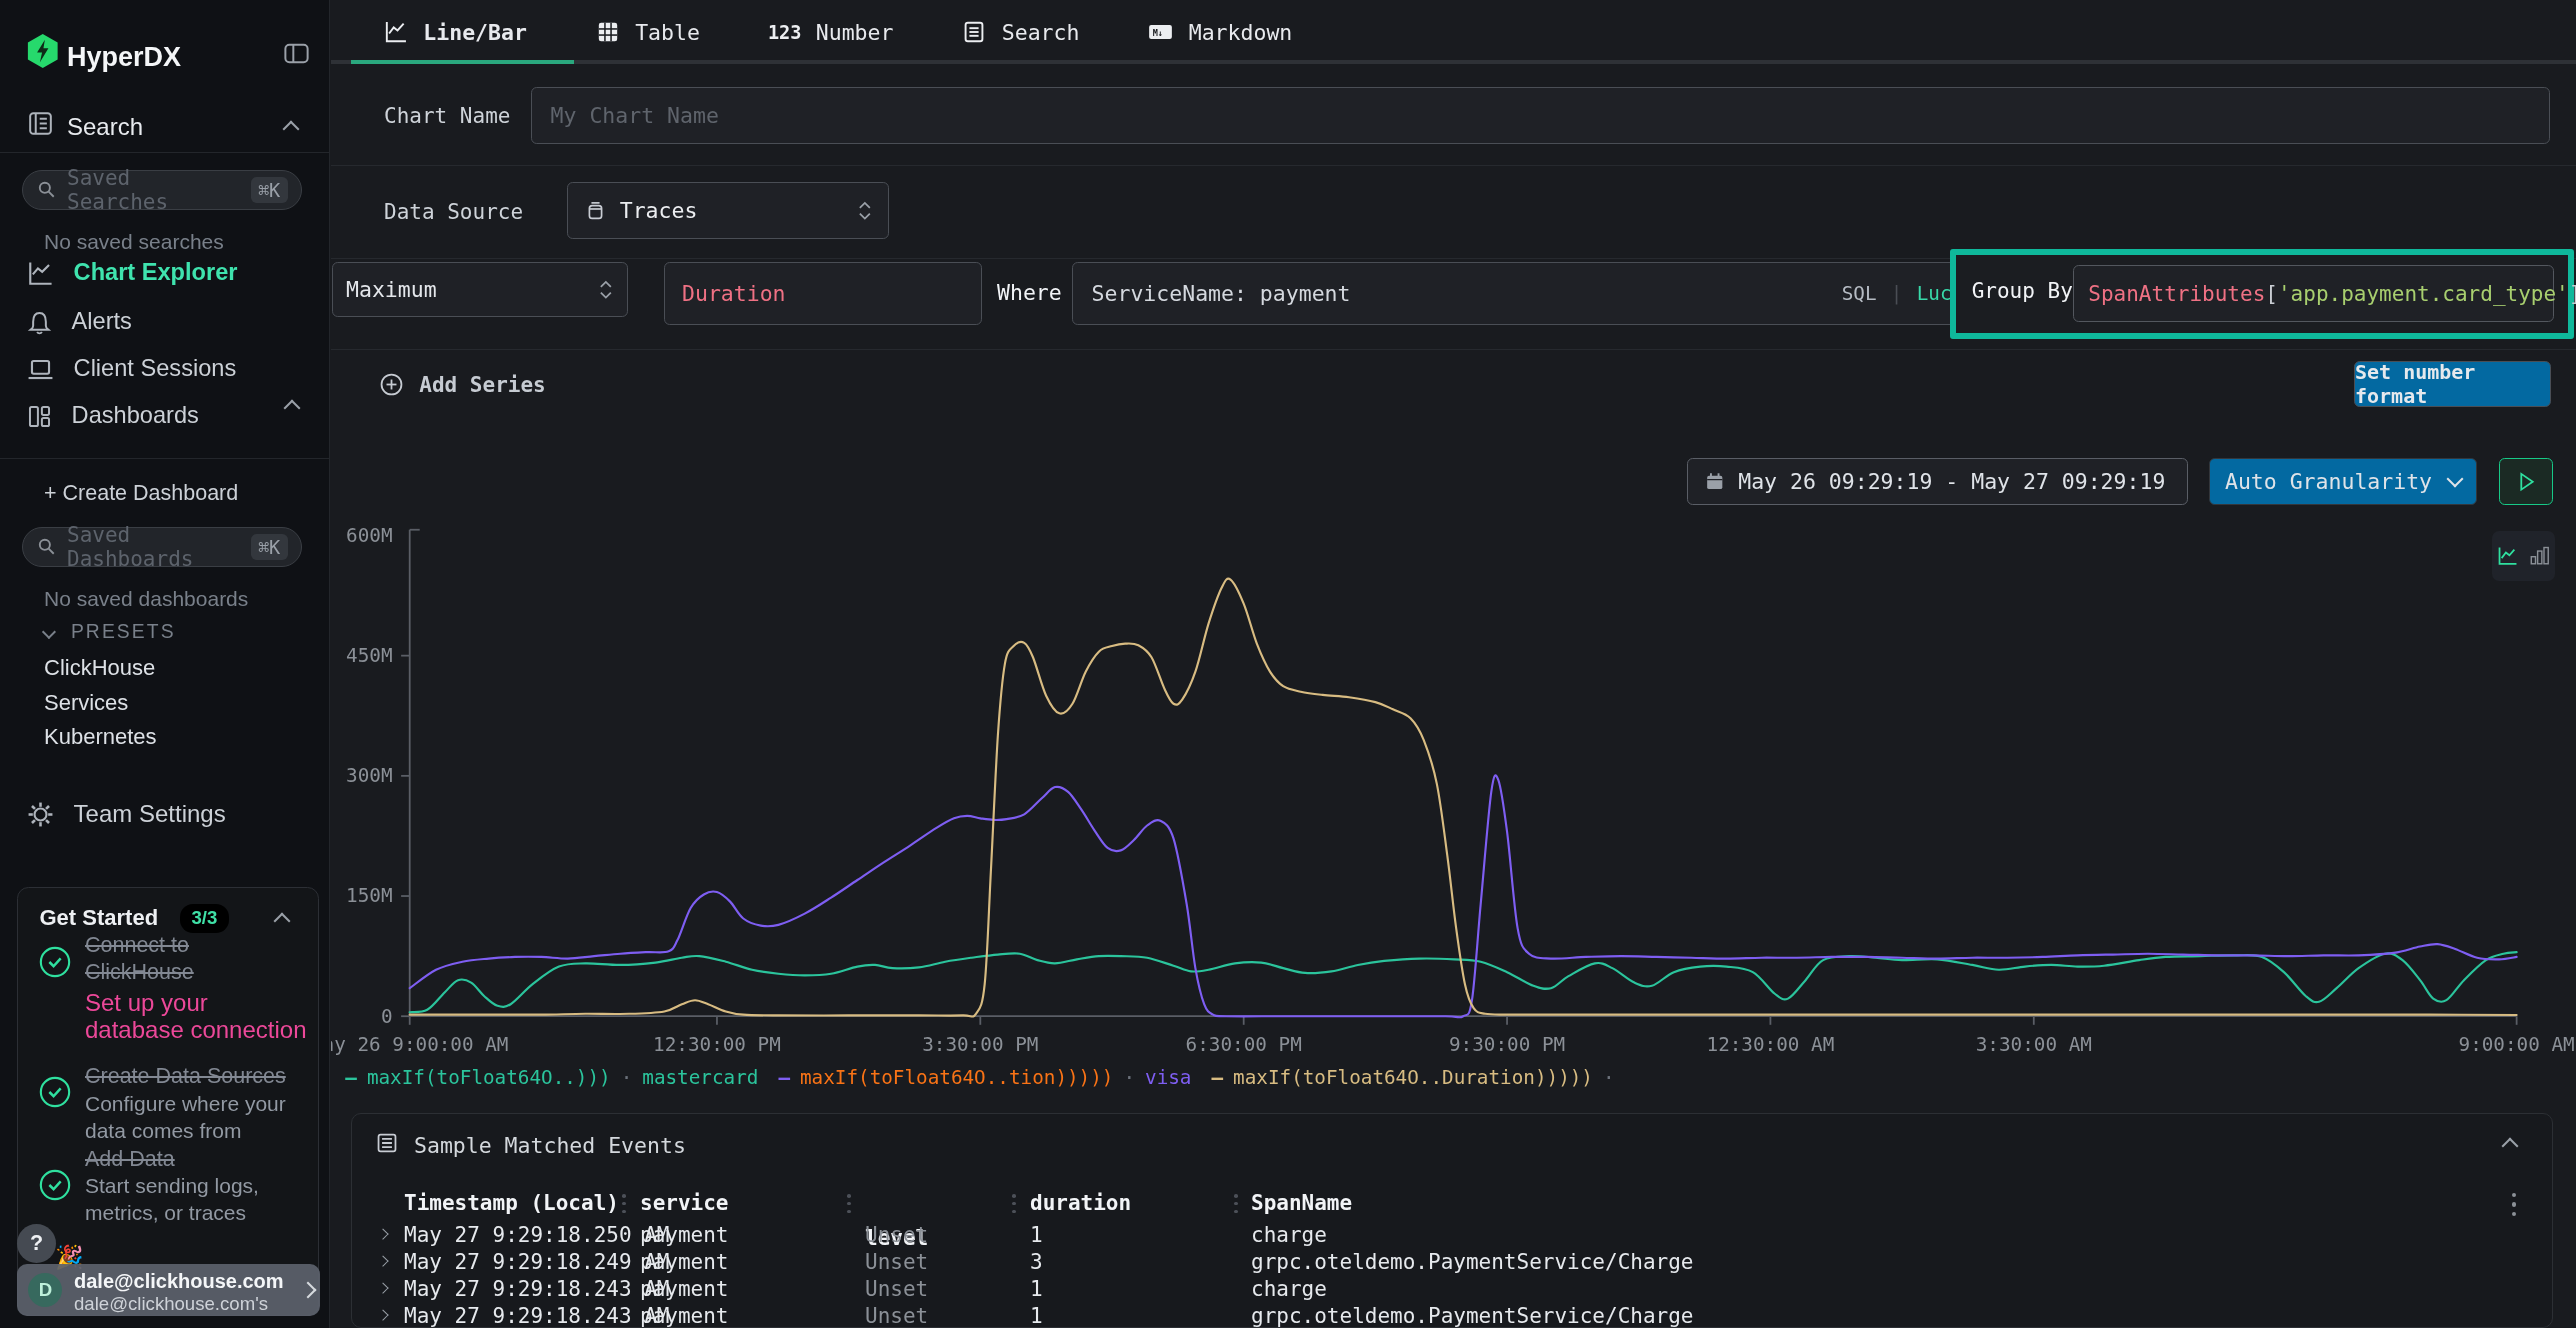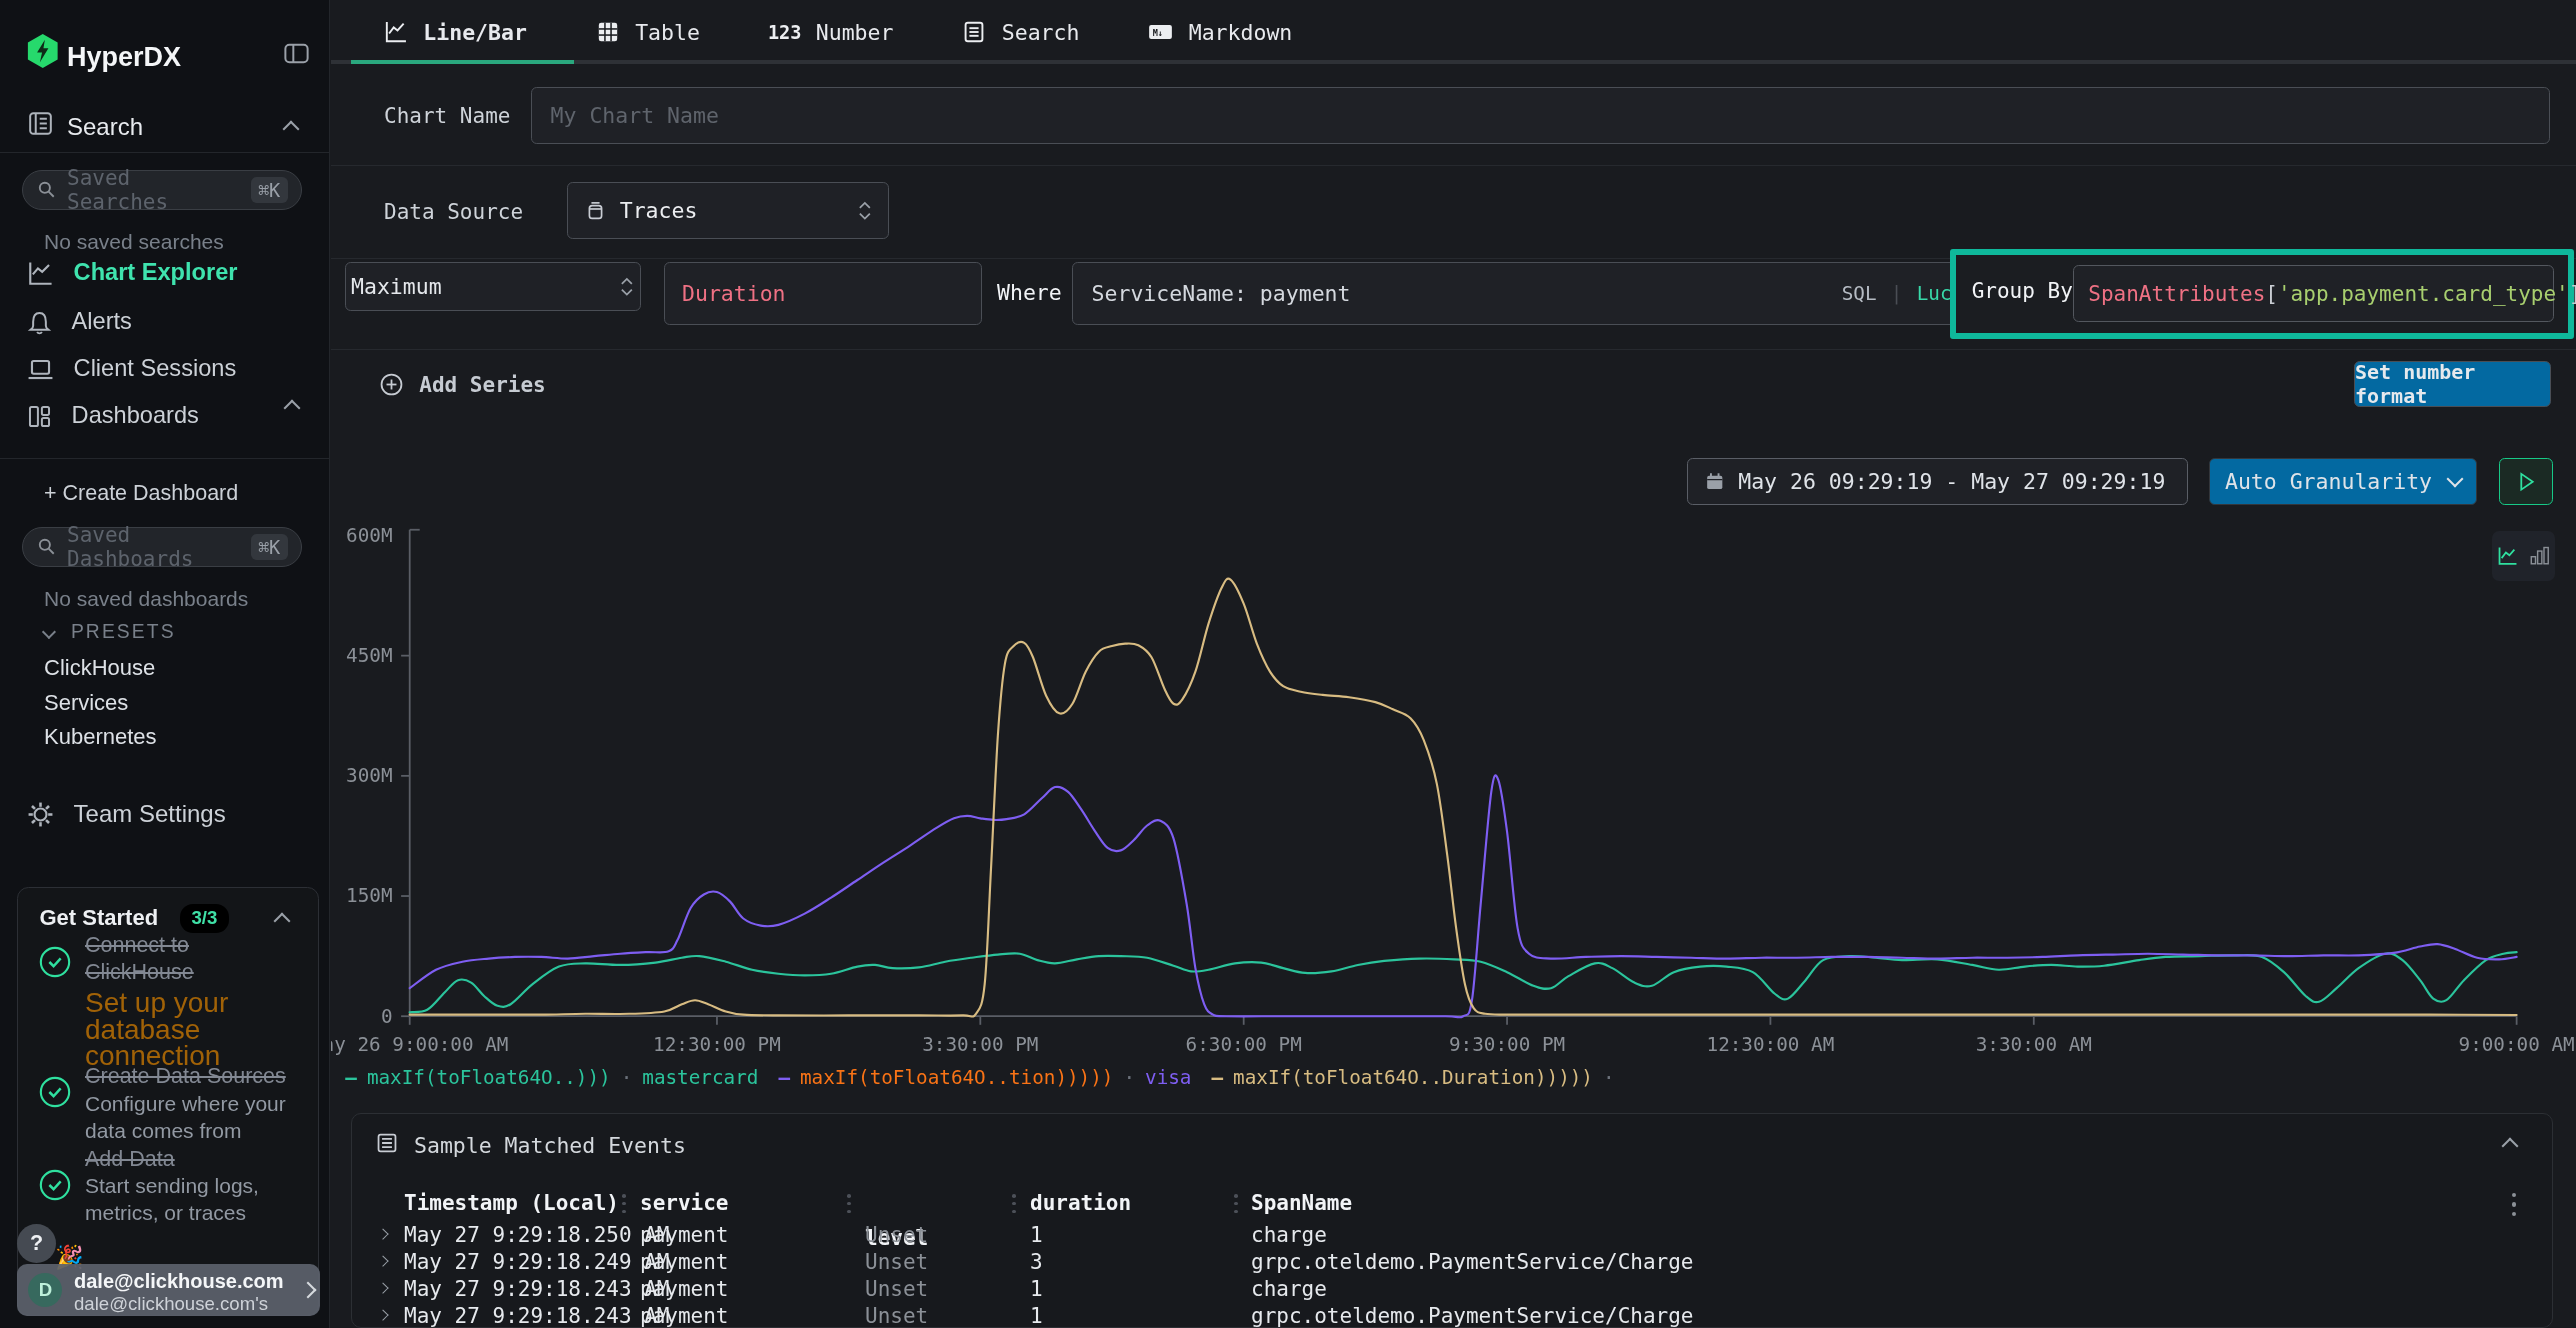--- a/index.html
+++ b/index.html
@@ -160,21 +160,21 @@
 
       <div class="abs" style="left:20px;top:57px;">
         <svg width="34" height="34" viewBox="0 0 48 48">
             <circle cx="24" cy="24" r="20" fill="none" stroke="#2fe09f" stroke-width="3"></circle>
             <polyline points="16,24 22,30 32,19" fill="none" stroke="#2fe09f" stroke-width="3.5"></polyline>
           </svg>
       </div>
       <div class="abs" style="left:67px;top:44px;width:215px;font-size:21.5px;line-height:27px;color:#828893;">
         <span class="strike">Connect to ClickHouse</span>
       </div>
-      <div class="abs" style="left:67px;top:102px;width:222px;font-size:28px;line-height:26.5px;color:#a16207;">Set up your database connection</div>
+      <div class="abs" style="left:67px;top:102px;width:222px;font-size:24px;line-height:26.5px;color:#ec4899;">Set up your database connection</div>
 
       <div class="abs" style="left:20px;top:187px;">
         <svg width="34" height="34" viewBox="0 0 48 48">
             <circle cx="24" cy="24" r="20" fill="none" stroke="#2fe09f" stroke-width="3"></circle>
             <polyline points="16,24 22,30 32,19" fill="none" stroke="#2fe09f" stroke-width="3.5"></polyline>
           </svg>
       </div>
       <div class="abs" style="left:67px;top:175px;width:229px;font-size:21.5px;line-height:27px;color:#828893;">
         <span class="strike">Create Data Sources</span>
       </div>
@@ -264,21 +264,21 @@
           <line x1="8" y1="14" x2="26" y2="14" stroke="#c8ccd3" stroke-width="2.5"></line>
         </svg>
       <span class="mono" style="font-size:21.5px;color:#eceef1;flex:1;">Traces</span>
       <svg width="15.7" height="21.5" viewBox="0 0 22 30">
           <polyline points="4,11 11,4 18,11" fill="none" stroke="#9aa0a8" stroke-width="2.5"></polyline>
           <polyline points="4,19 11,26 18,19" fill="none" stroke="#9aa0a8" stroke-width="2.5"></polyline>
         </svg>
     </div>
     <div class="divider" style="top:258px;"></div>
 
-    <div class="input abs" style="left:14px;top:262px;width:296px;height:49px;padding:0 5px;">
+    <div class="input abs" style="left:1px;top:262px;width:296px;height:55px;padding:0 13px;">
       <span class="mono" style="font-size:21.5px;color:#e4e7eb;flex:1;">Maximum</span>
       <svg width="15.7" height="21.5" viewBox="0 0 22 30">
           <polyline points="4,11 11,4 18,11" fill="none" stroke="#9aa0a8" stroke-width="2.5"></polyline>
           <polyline points="4,19 11,26 18,19" fill="none" stroke="#9aa0a8" stroke-width="2.5"></polyline>
         </svg>
     </div>
     <div class="input abs" style="left:333px;top:262px;width:318px;height:63px;padding:0 17px;">
       <span class="mono codepink" style="font-size:21.5px;">Duration</span>
     </div>
     <div class="abs mono" style="left:666px;top:280px;font-size:21.5px;color:#f2f4f7;">Where</div>

